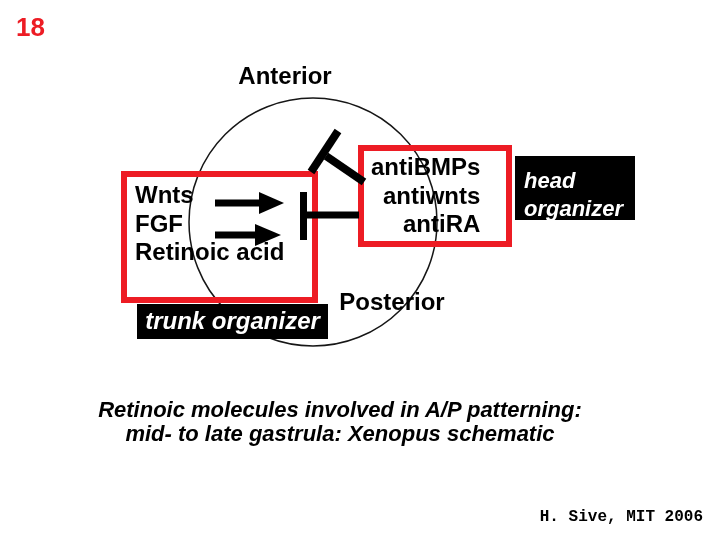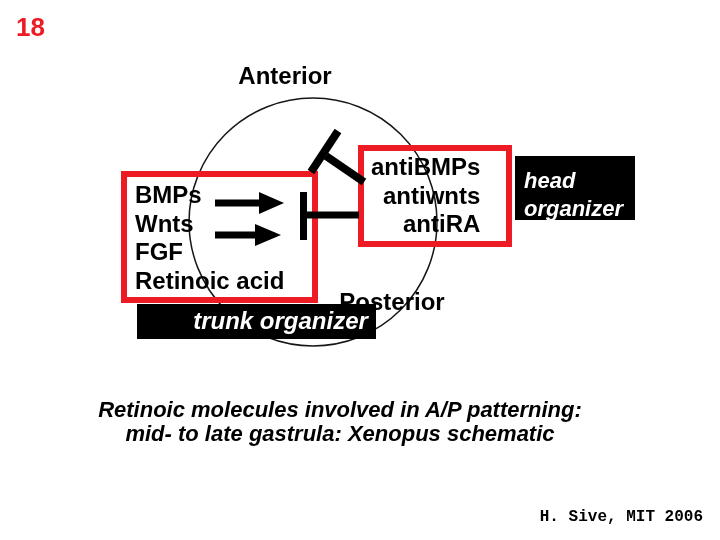--- a/index.html
+++ b/index.html
@@ -30,21 +30,21 @@
 
   .signal-list {
     font-size: 24px; font-weight: bold; color: #000;
     line-height: 28.5px; white-space: nowrap;
   }
   .trunk-signals { left: 135px; top: 181px; }
   .head-signals  { left: 371px; top: 153px; line-height: 28.5px; text-align: right; }
 
   .organizer-box {
     background: #000000; color: #ffffff;
-    font-style: italic; font-weight: bold; padding-left: 48px;
+    font-style: italic; font-weight: bold;
   }
   .head-organizer {
     left: 515px; top: 156px; width: 120px; height: 64px;
     font-size: 22px; line-height: 28px;
     padding: 11px 0 0 9px; box-sizing: border-box;
     white-space: nowrap;
   }
   .trunk-organizer {
     left: 137px; top: 304px; width: 191px; height: 35px;
     font-size: 24px; line-height: 34px;
@@ -97,21 +97,20 @@
       <line x1="338" y1="131" x2="311" y2="172" stroke="#000" stroke-width="8"></line>
     </g>
   </svg>
 
   <div class="abs txt-layer slide-number">18</div>
 
   <div class="abs txt-layer axis-label anterior">Anterior</div>
   <div class="abs txt-layer axis-label posterior">Posterior</div>
 
   <div class="abs txt-layer signal-list trunk-signals">
-    <div>BMPs</div>
     <div>Wnts</div>
     <div>FGF</div>
     <div>Retinoic acid</div>
   </div>
 
   <div class="abs txt-layer signal-list head-signals">
     <div>antiBMPs</div>
     <div>antiwnts</div>
     <div>antiRA</div>
   </div>

